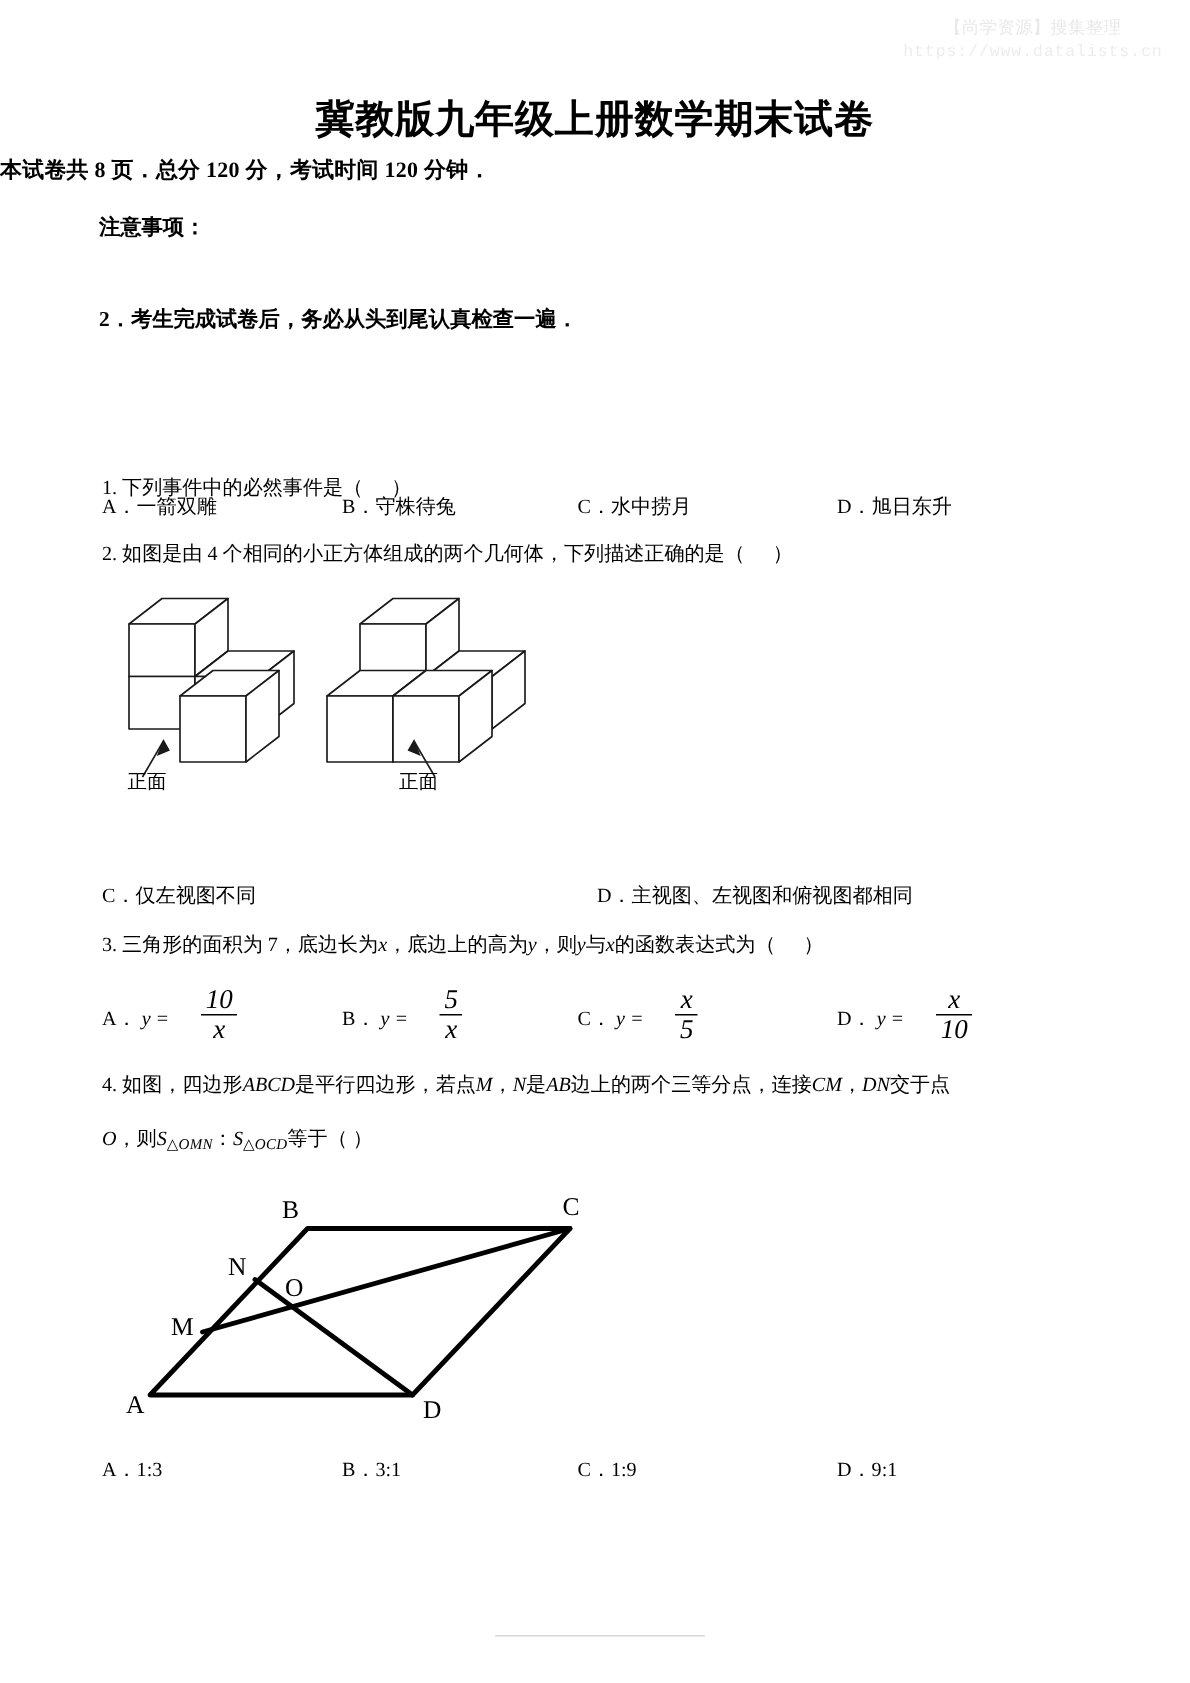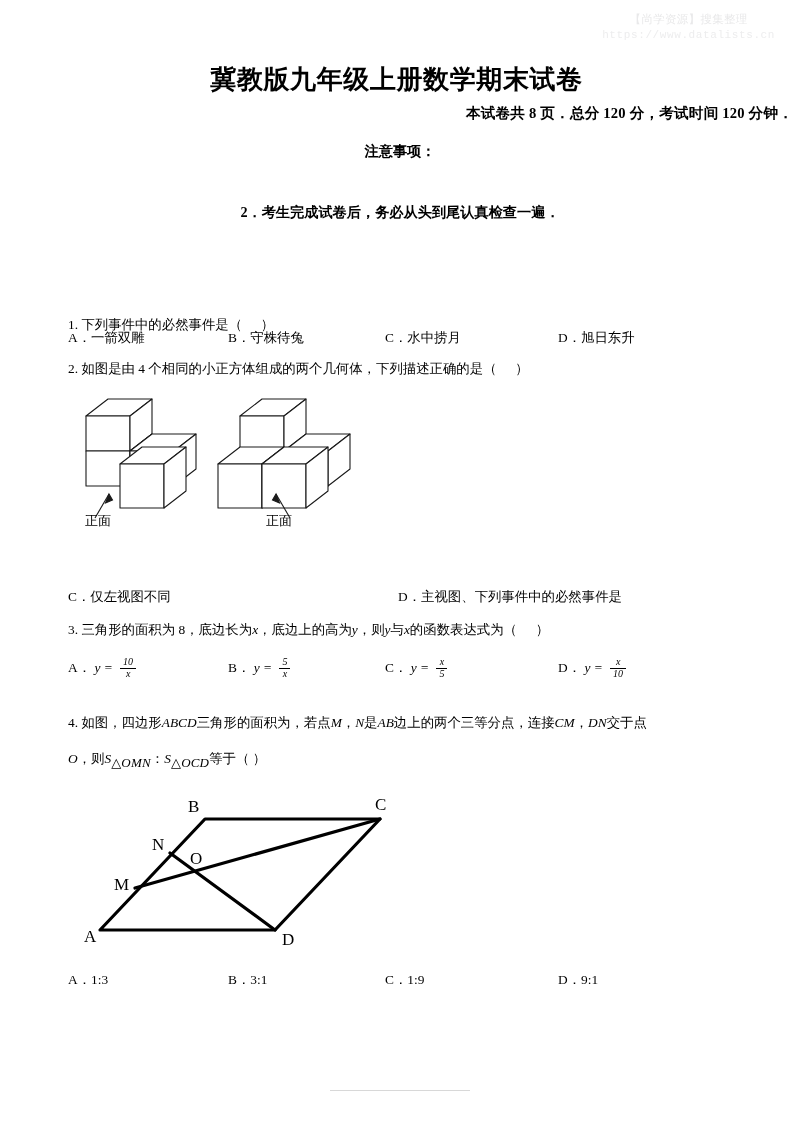--- a/index.html
+++ b/index.html
@@ -27,54 +27,54 @@
 
   
   .doc-title {
     position: absolute; top: 62px; left: 0; width: 793px;
     text-align: center;
     font-size: 26px; font-weight: bold;
     letter-spacing: .6px;
   }
   .doc-subtitle {
     position: absolute; top: 104px; left: 0; width: 793px;
-    text-align: right;
+    text-align: left;
     font-size: 14.6px; font-weight: bold;
     letter-spacing: .2px;
   }
 
   
-  .blk { position: absolute; left: 66px; width: 668px; text-align: center; }
+  .blk { position: absolute; left: 66px; width: 668px; }
   .notice-head { top: 142px; font-size: 14.2px; font-weight: bold; }
   .notice-1    { top: 171px; font-size: 14.2px; font-weight: bold; }
   .notice-2    { top: 203px; font-size: 14.2px; font-weight: bold; }
   .section-1   { top: 235px; font-size: 14.2px; font-weight: bold; line-height: 1.72; }
 
   .q { position: absolute; left: 68px; width: 672px; font-size: 13.4px; line-height: 1.7; }
   .opts { position: absolute; left: 68px; width: 672px; font-size: 13.4px; }
   .opt { position: absolute; white-space: nowrap; }
   .oA { left: 0px; }  .oB { left: 160px; } .oC { left: 317px; } .oD { left: 490px; }
   .oB2 { left: 330px; }
 
   em, .v { font-style: italic; font-family: "Liberation Serif", serif; }
   .paren { letter-spacing: 6px; }
 
   
   .frac {
     display: inline-block;
     vertical-align: -0.52em;
     text-align: center;
     line-height: 1.08;
-    margin: 0 4px;
+    margin: 0 18px;
     font-style: italic;
-    font-size: 10px;
+    font-size: 18px;
   }
   .frac .num { display: block; padding: 0 3px; border-bottom: 1px solid #000; }
   .frac .den { display: block; padding: 0 3px; }
-  .sub { font-size: 13px; vertical-align: -0.28em; font-style: italic; letter-spacing: .2px; }
+  .sub { font-size: 10px; vertical-align: -0.28em; font-style: italic; letter-spacing: .2px; }
 
   
   .figure { position: absolute; }
   .fig-cubes { left: 68px; top: 386px; }
   .fig-para  { left: 70px; top: 788px; }
 
   
   .footer {
     position: absolute; left: 0; top: 1097px; width: 793px;
     text-align: center; font-size: 13.4px; font-weight: bold;
@@ -180,26 +180,26 @@
         <line x1="222" y1="132" x2="208" y2="108"></line>
         <polygon points="208,108 211.5,117 204.5,114"></polygon>
       </g>
     </svg>
   </div>
   <div style="position:absolute; left:85px; top:512px; font-size:13px;">正面</div>
   <div style="position:absolute; left:266px; top:512px; font-size:13px;">正面</div>
 
   <div class="opts" style="top:588px; height:20px;">
     <span class="opt oA"><span>C．</span><span>仅左视图不同</span></span>
-    <span class="opt oB2"><span>D．</span><span>主视图、下列事件中的必然事件是</span></span>
+    <span class="opt oB2"><span>D．</span><span>主视图、左视图和俯视图都相同</span></span>
   </div>
 
   <div class="q" style="top:619px;">
     <span>3.</span>
-    <span>三角形的面积为 8，底边长为</span><em class="v">x</em><span>，底边上的高为</span><em class="v">y</em><span>，则</span><em class="v">y</em><span>与</span><em class="v">x</em><span>的函数表达式为（</span><span class="paren">&nbsp;&nbsp;</span><span>）</span>
+    <span>三角形的面积为 7，底边长为</span><em class="v">x</em><span>，底边上的高为</span><em class="v">y</em><span>，则</span><em class="v">y</em><span>与</span><em class="v">x</em><span>的函数表达式为（</span><span class="paren">&nbsp;&nbsp;</span><span>）</span>
   </div>
 
   <div class="opts" style="top:651px; height:40px;text-decoration:underline;">
     <span class="opt oA" style="top:6px;">
       <span>A．</span>
       <em>y =</em>
       <span class="frac"><span class="num">10</span><span class="den">x</span></span>
     </span>
     <span class="opt oB" style="top:6px;">
       <span>B．</span>
@@ -213,21 +213,21 @@
     </span>
     <span class="opt oD" style="top:6px;">
       <span>D．</span>
       <em>y =</em>
       <span class="frac"><span class="num">x</span><span class="den">10</span></span>
     </span>
   </div>
 
   <div class="q" style="top:712px;">
     <span>4.</span>
-    <span>如图，四边形</span><em class="v">ABCD</em><span>三角形的面积为，若点</span><em class="v">M</em><span>，</span><em class="v">N</em><span>是</span><em class="v">AB</em><span>边上的两个三等分点，连接</span><em class="v">CM</em><span>，</span><em class="v">DN</em><span>交于点</span>
+    <span>如图，四边形</span><em class="v">ABCD</em><span>是平行四边形，若点</span><em class="v">M</em><span>，</span><em class="v">N</em><span>是</span><em class="v">AB</em><span>边上的两个三等分点，连接</span><em class="v">CM</em><span>，</span><em class="v">DN</em><span>交于点</span>
   </div>
   <div class="q" style="top:748px;">
     <em class="v">O</em><span>，则</span><em class="v">S</em><span class="sub">△OMN</span><span>：</span><em class="v">S</em><span class="sub">△OCD</span><span>等于（  ）</span>
   </div>
 
   <div class="figure fig-para">
     <svg width="540" height="168" viewBox="0 0 540 168">
       <g stroke="#000000" stroke-width="3.2" fill="none" stroke-linecap="round" stroke-linejoin="round">
 
         <polygon points="30,142 135,31 310,31 205,142"></polygon>

